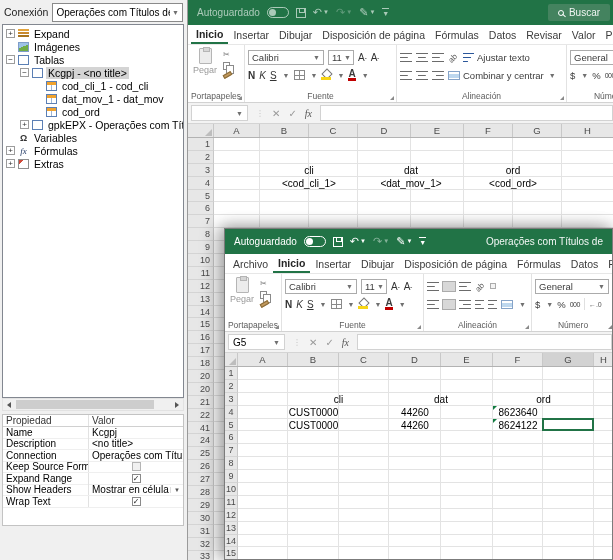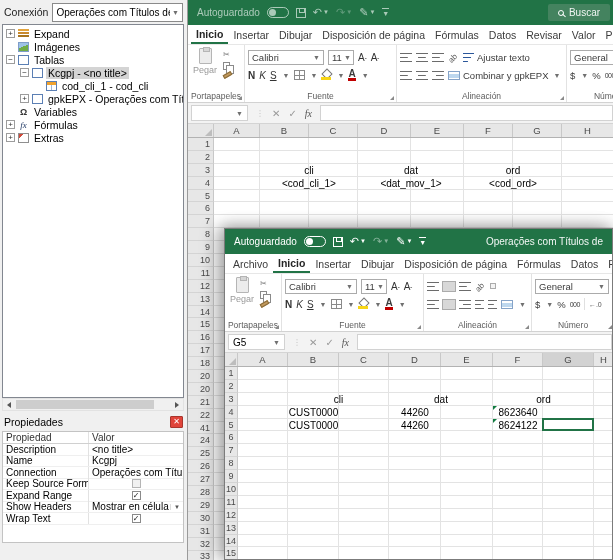--- a/index.html
+++ b/index.html
@@ -32,21 +32,21 @@
 .i-extras{border:1px solid #8f8f8f;background:linear-gradient(135deg,#d04a3a 0 3px,#fff 3px)}
 .hscroll{position:absolute;top:398px;left:2px;width:182px;height:13px;background:#f0f0f0;border:1px solid #e2e2e2;display:flex;align-items:center}
 .harrow{width:12px;height:100%;display:flex;align-items:center;justify-content:center}
 .tri-l{width:0;height:0;border-top:3px solid rgba(0,0,0,0);border-bottom:3px solid rgba(0,0,0,0);border-right:4px solid #555}
 .tri-r{width:0;height:0;border-top:3px solid rgba(0,0,0,0);border-bottom:3px solid rgba(0,0,0,0);border-left:4px solid #555}
 .hthumb{height:9px;background:#cdcdcd;width:138px;margin-left:1px}
 .harrow.right{margin-left:auto}
 .props{position:absolute;top:414px;left:0;width:187px;bottom:0}
 .props-title{height:16px;display:flex;align-items:center;padding:0 4px;font-size:10.5px}
 .close-btn{margin-left:auto;width:13px;height:12px;background:#e0443a;border:1px solid #a8352c;border-radius:1px;color:#fff;font-size:8px;line-height:10px;text-align:center}
-.props-grid{position:absolute;top:17px;left:2px;width:182px;height:112px;background:#fff;border:1px solid #c3c3c3;font-size:10px;overflow:hidden}
+.props-grid{position:absolute;top:0;left:2px;width:182px;height:112px;background:#fff;border:1px solid #c3c3c3;font-size:10px;overflow:hidden}
 .prow{display:flex;height:11.5px;align-items:center;border-bottom:1px solid #efefef}
 .prow.head{height:12px;border-bottom:1px solid #d0d0d0;color:#333}
 .pname{width:86px;flex:none;padding-left:3px;border-right:1px solid #e2e2e2;white-space:nowrap;overflow:hidden}
 .pval{flex:1;display:flex;align-items:center;padding:0 3px;white-space:nowrap;overflow:hidden}
 .cb{width:9px;height:9px;border:1px solid #8a8a8a;background:#fff;font-size:8px;line-height:7px;text-align:center;color:#222;margin:0 auto}
 .cb.off{background:#f1f1f1;border-color:#b5b5b5}
 .pdrop{margin-left:auto;flex:none;border-left:1px solid #dcdcdc;padding-left:3px;font-size:6px;color:#555}
 .ftools{margin-left:auto;display:flex;align-items:center;gap:3px}
 .eraser{width:9px;height:5px;background:#b8c4dd;border:1px solid #7a88a8;transform:rotate(-40deg)}
 .dots{border:1px solid #a6a6a6;background:#f5f5f5;font-size:7px;line-height:7px;padding:0 1px}
@@ -161,20 +161,30 @@
         <div class="titem sel" style="padding-left: 17px;">
           <div class="exp">−</div>
           <div class="ticon i-table"></div>
           <div class="tlabel">Kcgpj - &lt;no title&gt;</div>
         </div>
         <div class="titem" style="padding-left: 31px;">
           <div class="expspace"></div>
           <div class="ticon i-col"></div>
           <div class="tlabel">cod_cli_1 - cod_cli</div>
         </div>
+        <div class="titem" style="padding-left: 31px;">
+          <div class="expspace"></div>
+          <div class="ticon i-col"></div>
+          <div class="tlabel">dat_mov_1 - dat_mov</div>
+        </div>
+        <div class="titem" style="padding-left: 31px;">
+          <div class="expspace"></div>
+          <div class="ticon i-col"></div>
+          <div class="tlabel">cod_ord</div>
+        </div>
         <div class="titem" style="padding-left: 17px;">
           <div class="exp">+</div>
           <div class="ticon i-table"></div>
           <div class="tlabel">gpkEPX - Operações com Títulos de Renda Va</div>
         </div>
         <div class="titem" style="padding-left: 3px;">
           <div class="expspace"></div>
           <div class="ticon i-omega">Ω</div>
           <div class="tlabel">Variables</div>
         </div>
@@ -202,26 +212,26 @@
       <div class="props-title">
         <span>Propiedades</span>
         <span class="close-btn">✕</span>
       </div>
       <div class="props-grid" id="propsGrid">
           <div class="prow head">
             <div class="pname">Propiedad</div>
             <div class="pval">Valor</div>
           </div>
           <div class="prow">
+            <div class="pname">Name</div>
+            <div class="pval">Kcgpj</div>
+          </div>
+          <div class="prow">
             <div class="pname">Description</div>
             <div class="pval">&lt;no title&gt;</div>
-          </div>
-          <div class="prow">
-            <div class="pname">Name</div>
-            <div class="pval">Kcgpj</div>
           </div>
           <div class="prow">
             <div class="pname">Connection</div>
             <div class="pval">Operações com Títulos de Re</div>
           </div>
           <div class="prow">
             <div class="pname">Keep Source Formats</div>
             <div class="pval">
               <div class="cb off"></div>
             </div>
@@ -328,21 +338,21 @@
             <span class="wrp"></span>
             <span>Ajustar texto</span>
           </span>
         </div>
         <div class="rrow">
           <span class="ali"></span>
           <span class="ali c"></span>
           <span class="ali r"></span>
           <span class="bigbtn">
             <span class="mrg"></span>
-            <span>Combinar y gpkEPX</span>
+            <span>Combinar y centrar</span>
               <span class="chev">▼</span>
           </span>
         </div>
         <div class="glabel">Alineación</div>
         <span class="launcher"></span>
       </div>
       <div class="rgroup" style="width:84px;border-right:none">
         <div class="rrow">
           <div class="fcombo" style="width:78px">
             <span style="flex:1">General</span>

